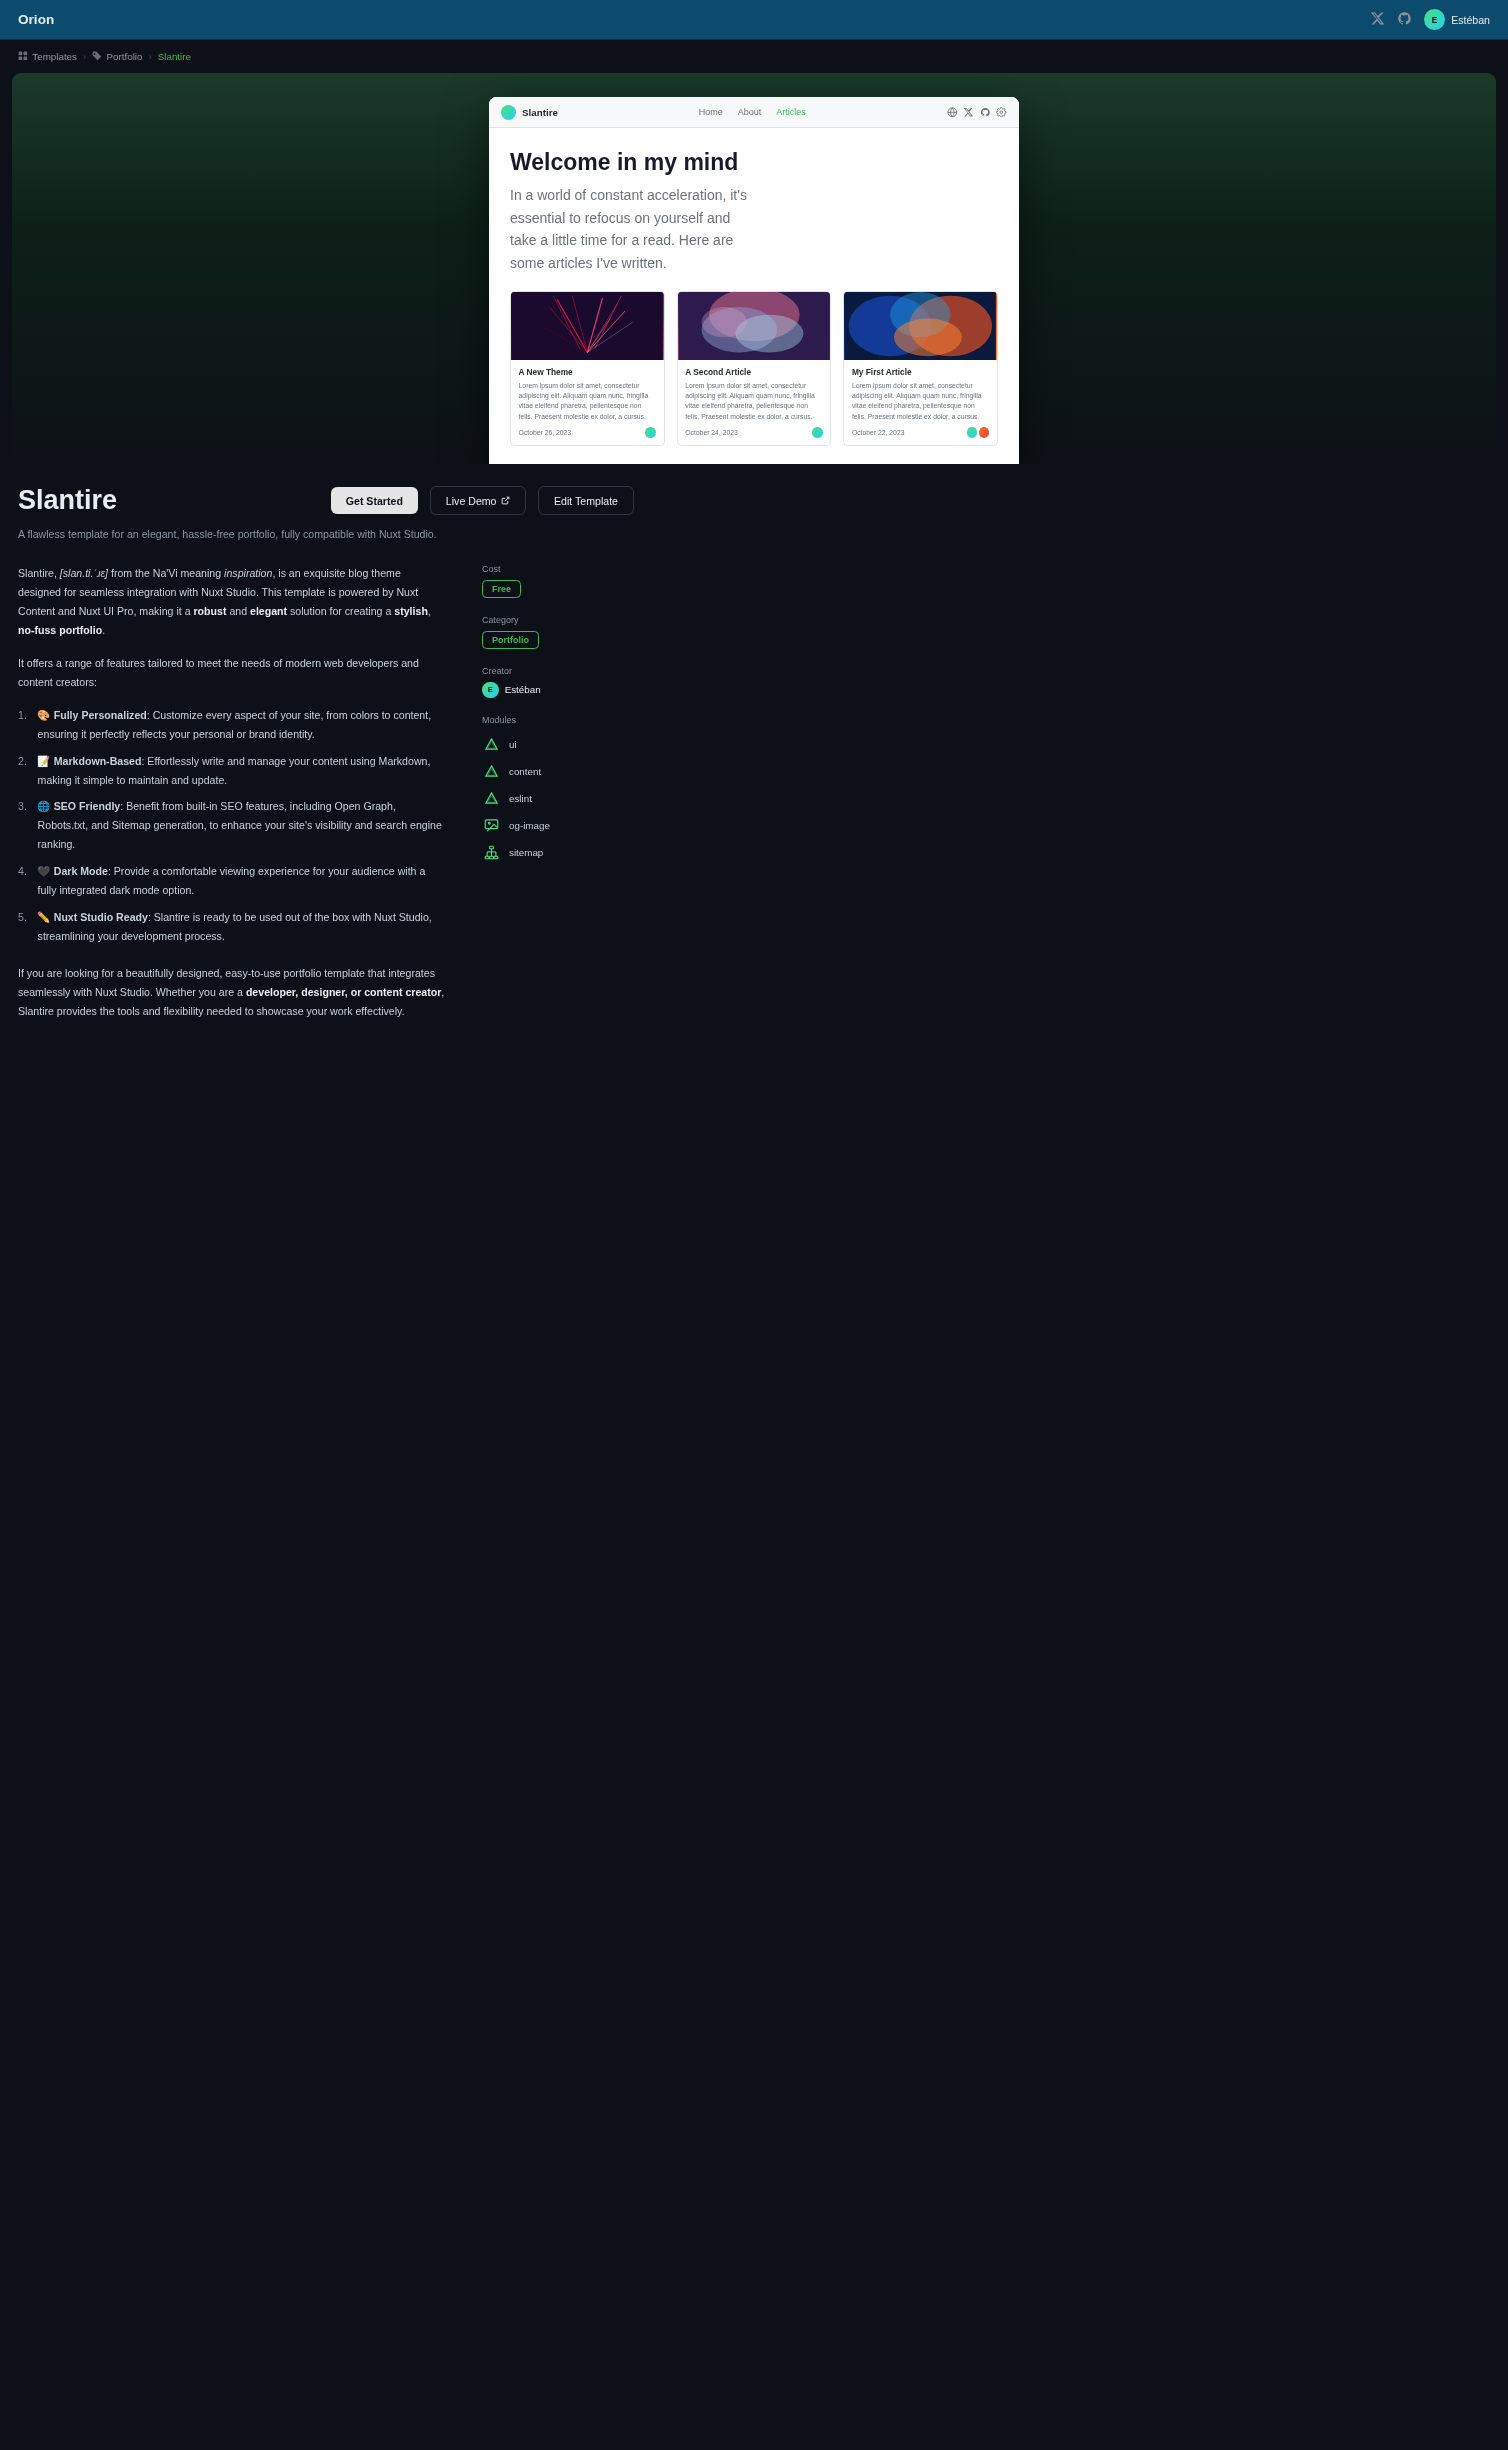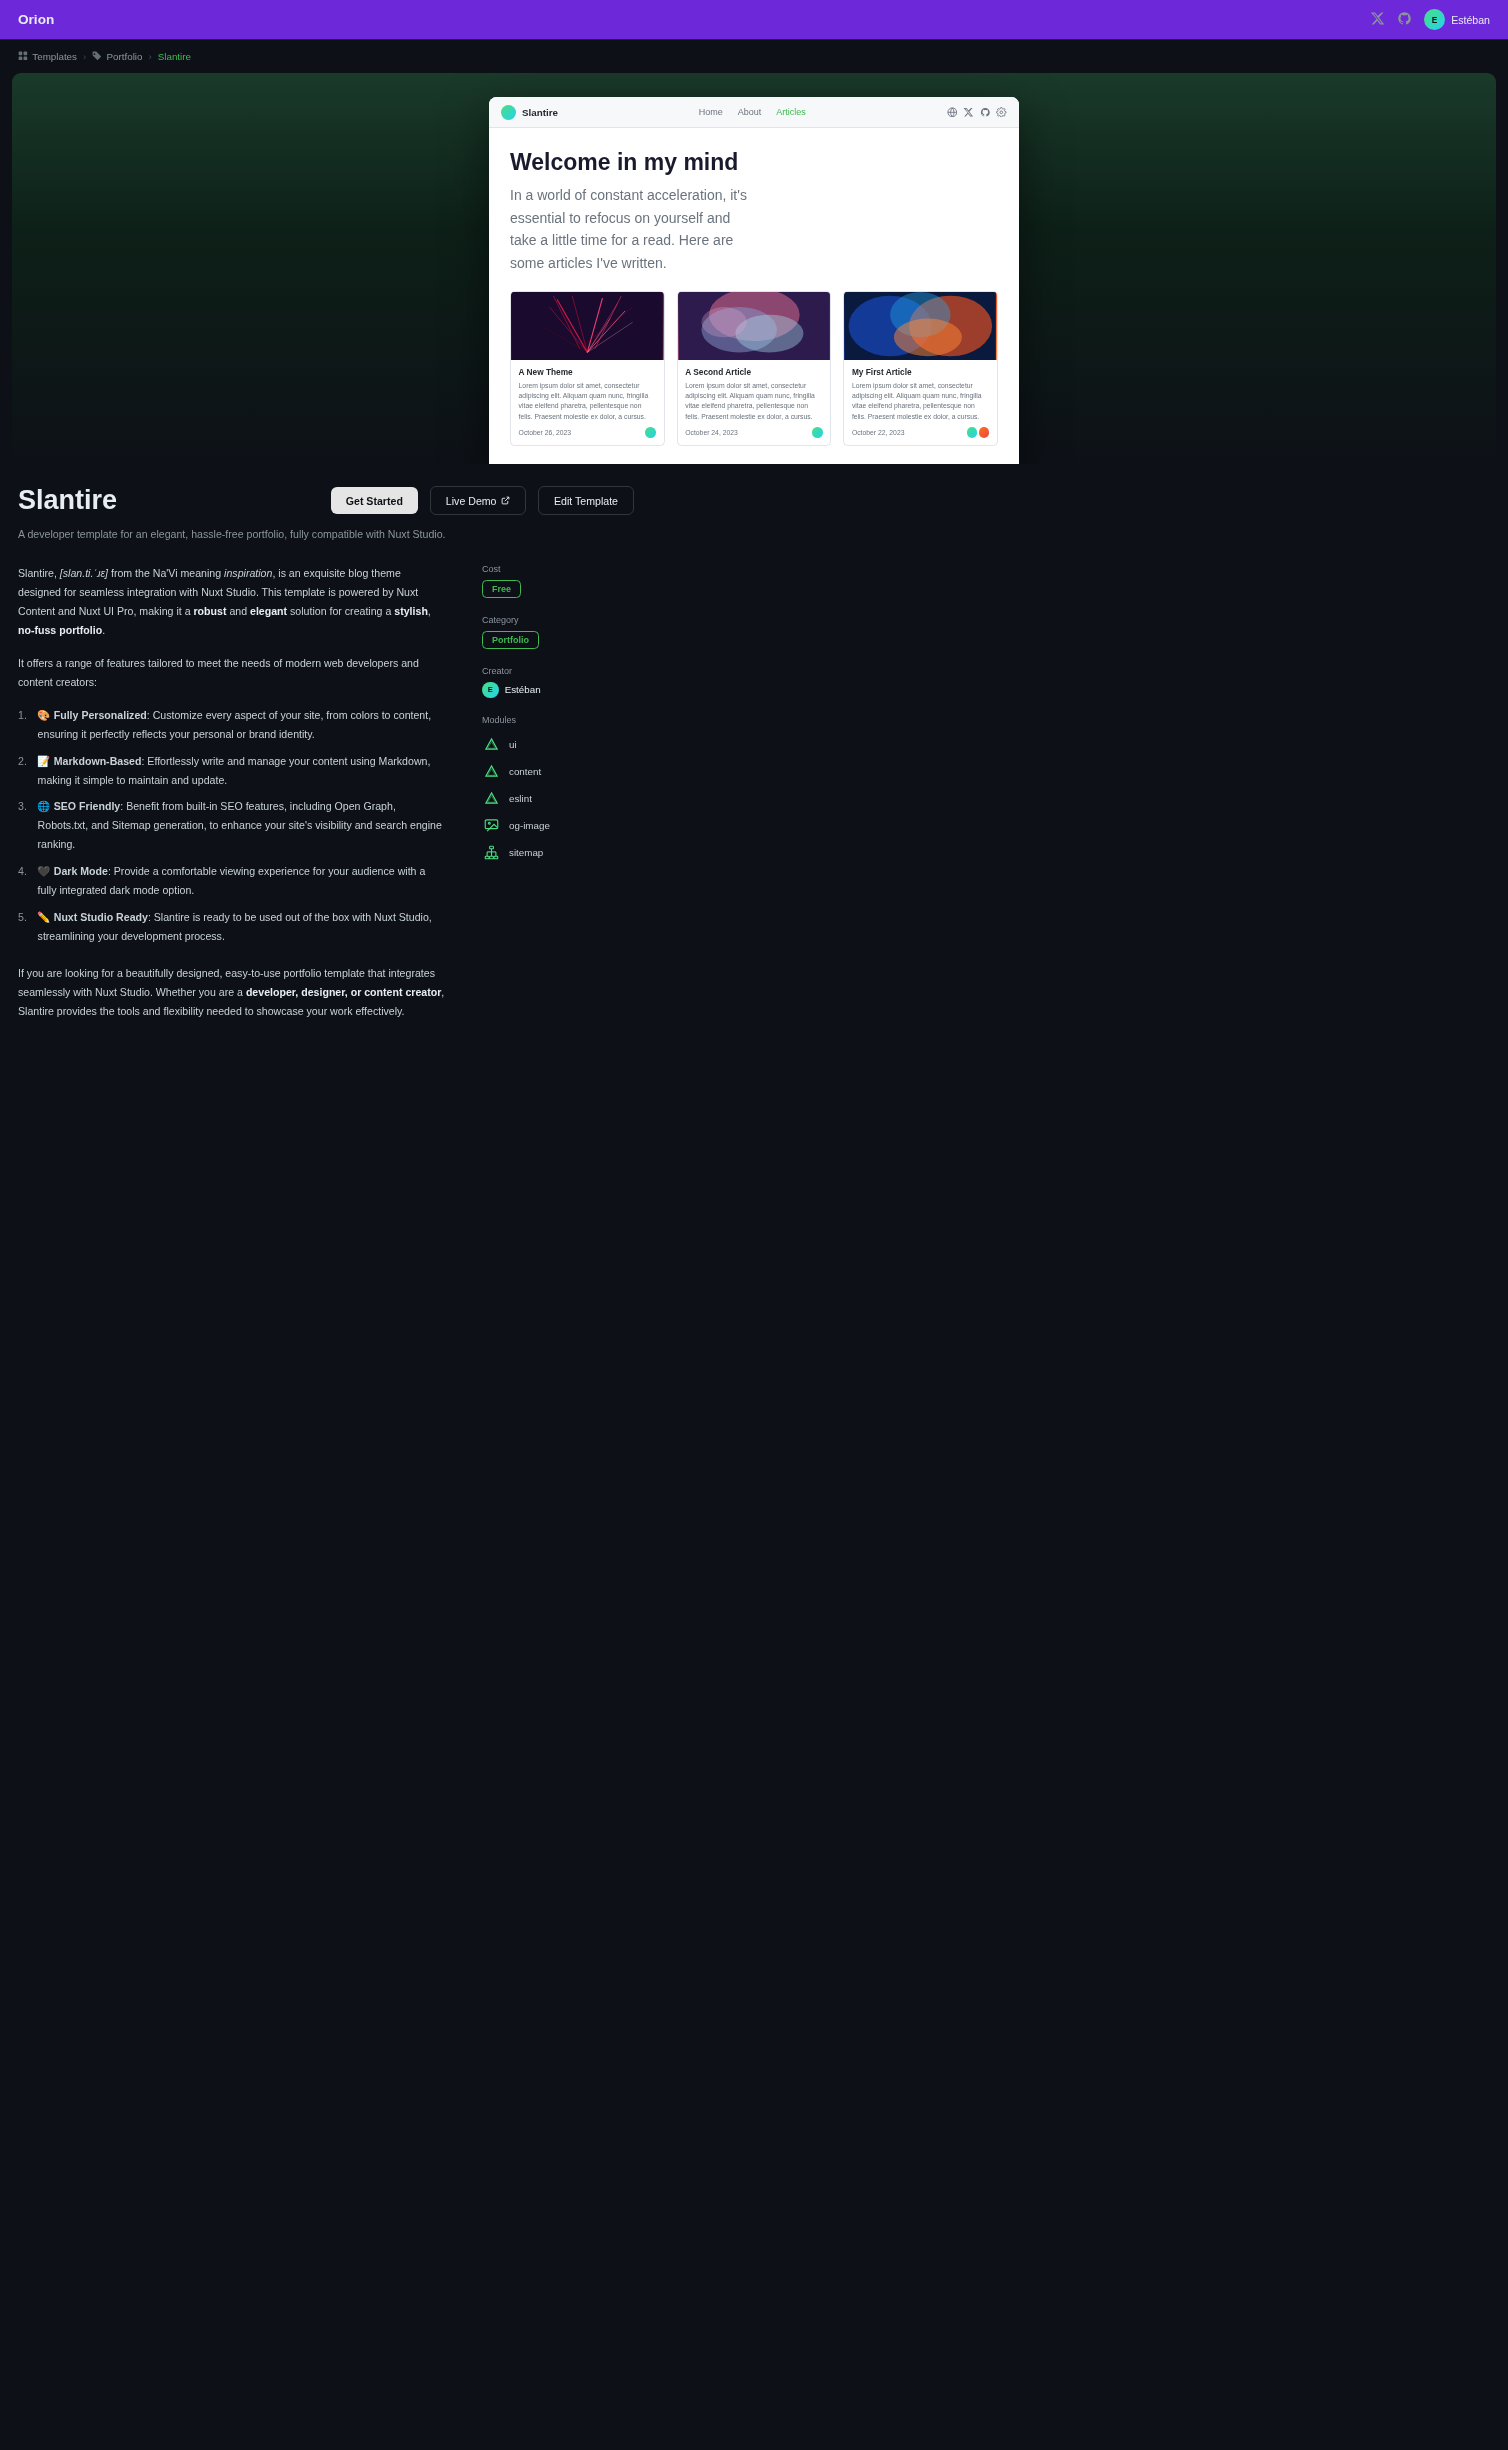--- a/index.html
+++ b/index.html
@@ -10,21 +10,21 @@
       font-size: 10.6px;
       min-height: 100vh;
     }
 
     
     .header {
       display: flex;
       align-items: center;
       justify-content: space-between;
       padding: 9px 18px;
-      background: #6d28d9;
+      background: #0c4a6e;
       border-bottom: 0.8px solid #21262d;
       position: sticky;
       top: 0;
       z-index: 100;
     }
     .header-logo {
       font-size: 13.6px;
       font-weight: 700;
       color: #e6edf3;
     }
@@ -574,21 +574,21 @@
       <span>Live Demo</span>
       <svg width="9" height="9" viewBox="0 0 24 24" fill="none" stroke="currentColor" stroke-width="2.5">
           <path d="M18 13v6a2 2 0 01-2 2H5a2 2 0 01-2-2V8a2 2 0 012-2h6"></path>
           <polyline points="15 3 21 3 21 9"></polyline>
           <line x1="10" y1="14" x2="21" y2="3"></line>
         </svg>
     </button>
     <button class="btn-edit-template">Edit Template</button>
   </div>
 
-  <p class="template-tagline">A developer template for an elegant, hassle-free portfolio, fully compatible with Nuxt Studio.</p>
+  <p class="template-tagline">A flawless template for an elegant, hassle-free portfolio, fully compatible with Nuxt Studio.</p>
 
   <div class="two-col">
 
     <div class="col-main">
       <div class="description-block">
         <p class="description-p">
           Slantire, <em>[slan.ti.ˈɹɛ]</em> from the Na'Vi meaning <em>inspiration</em>, is an exquisite blog theme designed for seamless integration with Nuxt Studio. This template is powered by Nuxt Content and Nuxt UI Pro, making it a <strong>robust</strong> and <strong>elegant</strong> solution for creating a <strong>stylish</strong>, <strong>no-fuss portfolio</strong>.
         </p>
         <p class="description-p">
           It offers a range of features tailored to meet the needs of modern web developers and content creators:

